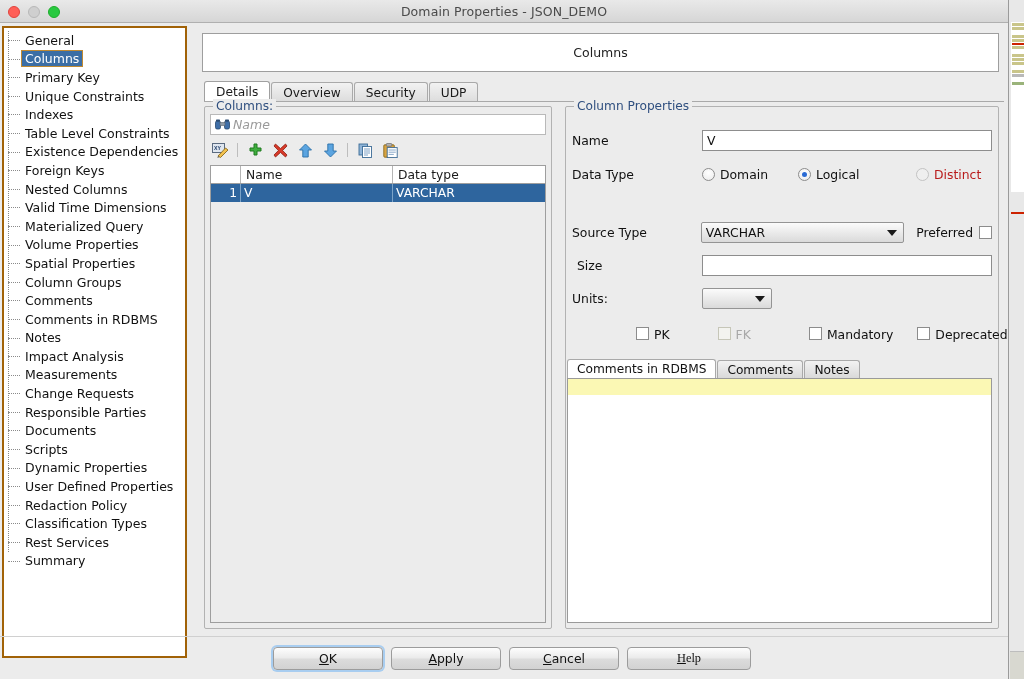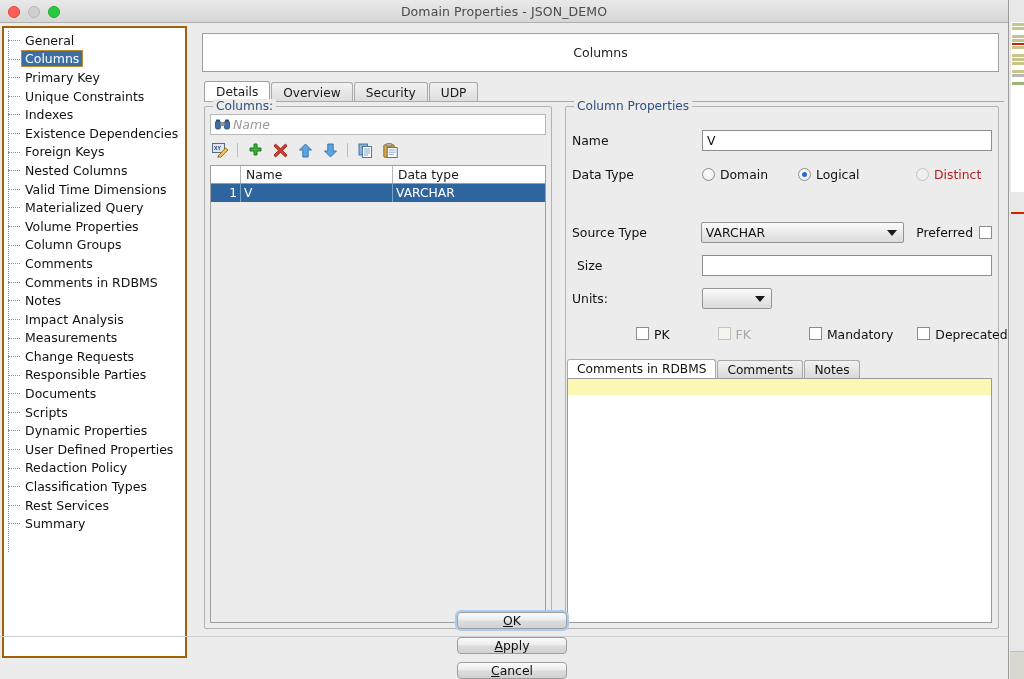--- a/index.html
+++ b/index.html
@@ -366,21 +366,20 @@
     background: #fbf8b4;
   }
 
   
   .buttonbar {
     position: absolute;
     left: 16px; right: 0; bottom: 0;
     height: 42px;
     display: flex; align-items: center; justify-content: center;
     gap: 8px;
-    flex-direction: column;
   }
   .btn {
     height: 23px;
     background: linear-gradient(to bottom, #fdfdfd 0%, #eaeaea 48%, #dcdcdc 52%, #d2d2d2 100%);
     border: 1px solid #9c9c9c;
     border-radius: 4px;
     display: flex; align-items: center; justify-content: center;
     font-size: 12.4px;
     color: #111;
     padding: 0 8px;
@@ -460,20 +459,24 @@
             <div class="tree-item">
               <span class="hook"></span>
               <span class="lbl">Unique Constraints</span>
             </div>
             <div class="tree-item">
               <span class="hook"></span>
               <span class="lbl">Indexes</span>
             </div>
             <div class="tree-item">
               <span class="hook"></span>
+              <span class="lbl">Table Level Constraints</span>
+            </div>
+            <div class="tree-item">
+              <span class="hook"></span>
               <span class="lbl">Existence Dependencies</span>
             </div>
             <div class="tree-item">
               <span class="hook"></span>
               <span class="lbl">Foreign Keys</span>
             </div>
             <div class="tree-item">
               <span class="hook"></span>
               <span class="lbl">Nested Columns</span>
             </div>
@@ -481,20 +484,24 @@
               <span class="hook"></span>
               <span class="lbl">Valid Time Dimensions</span>
             </div>
             <div class="tree-item">
               <span class="hook"></span>
               <span class="lbl">Materialized Query</span>
             </div>
             <div class="tree-item">
               <span class="hook"></span>
               <span class="lbl">Volume Properties</span>
+            </div>
+            <div class="tree-item">
+              <span class="hook"></span>
+              <span class="lbl">Spatial Properties</span>
             </div>
             <div class="tree-item">
               <span class="hook"></span>
               <span class="lbl">Column Groups</span>
             </div>
             <div class="tree-item">
               <span class="hook"></span>
               <span class="lbl">Comments</span>
             </div>
             <div class="tree-item">

